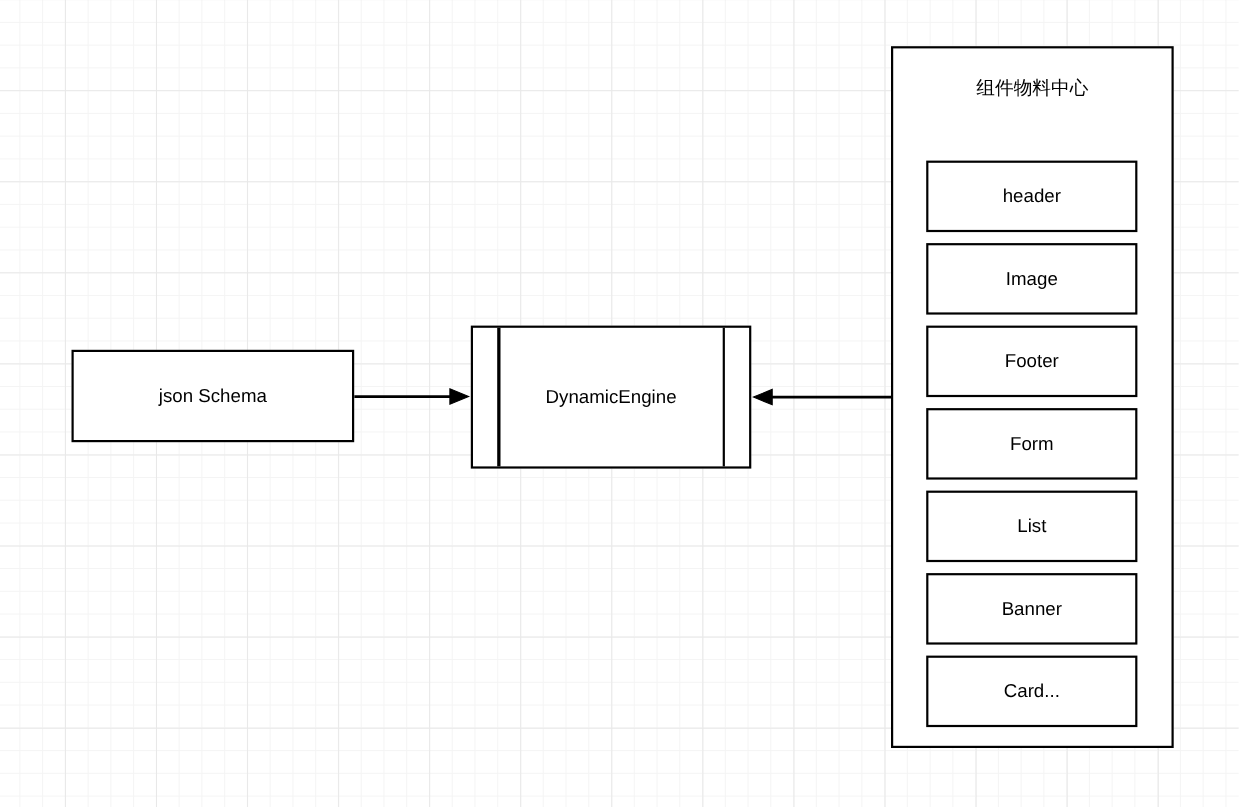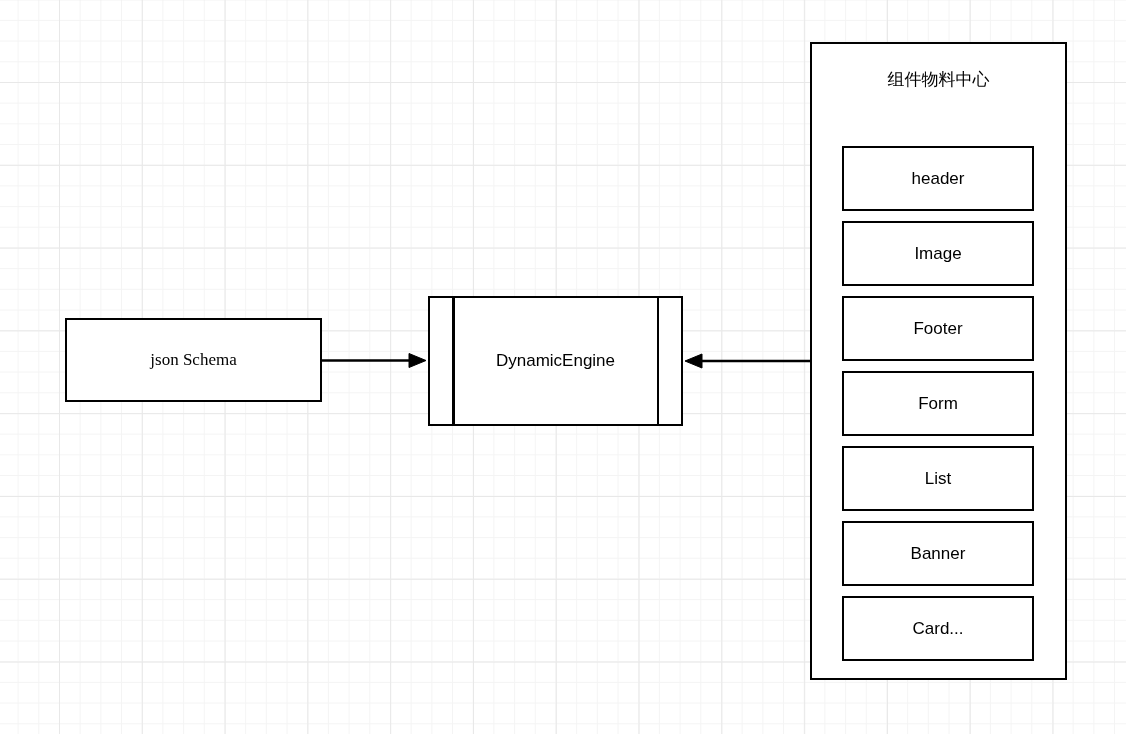--- a/index.html
+++ b/index.html
@@ -32,21 +32,21 @@
     box-sizing: border-box;
     background: var(--fill, #ffffff);
     border: 2.5px solid var(--stroke, #000000);
     display: flex;
     align-items: center;
     justify-content: center;
     font-size: 17px;
     color: var(--stroke, #000000);
     white-space: nowrap;
   }
-  #node-json-schema { left: 65px; top: 318px; width: 257px; height: 84px; font-family: Liberation Serif, serif; }
+  #node-json-schema { left: 65px; top: 318px; width: 257px; height: 84px; }
   #node-engine      { left: 428px; top: 296px; width: 255px; height: 130px; }
   .process-bar {
     position: absolute;
     top: 0; bottom: 0;
     width: 2.5px;
     background: var(--stroke, #000000);
   }
   .process-bar.left  { left: 22px; }
   .process-bar.right { right: 22px; }
   #node-container {

